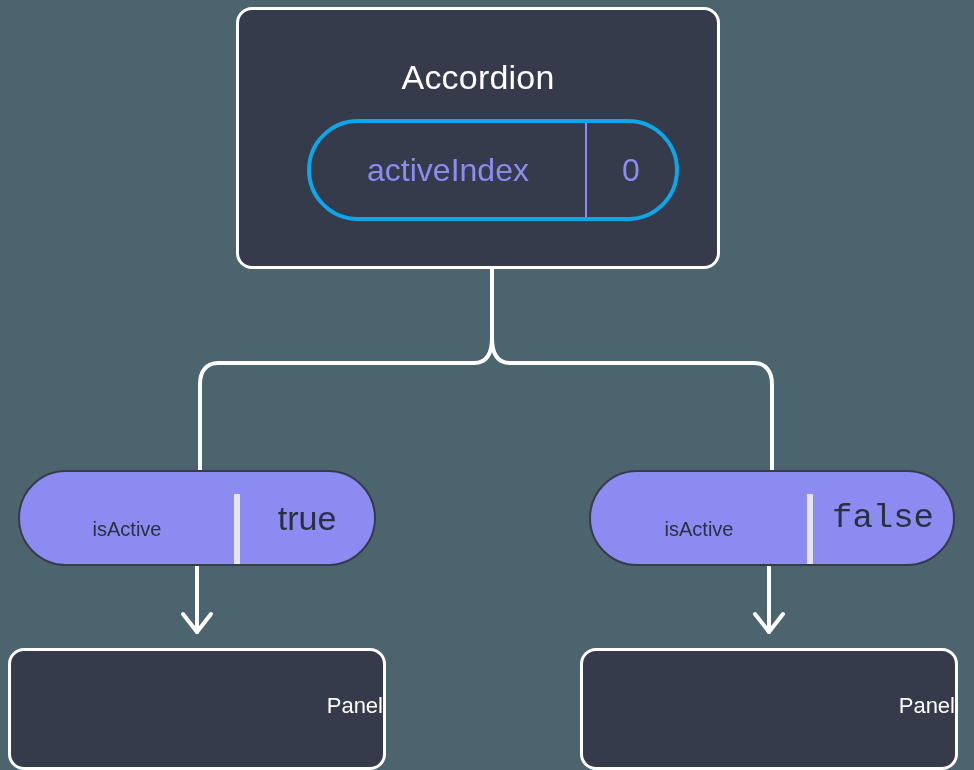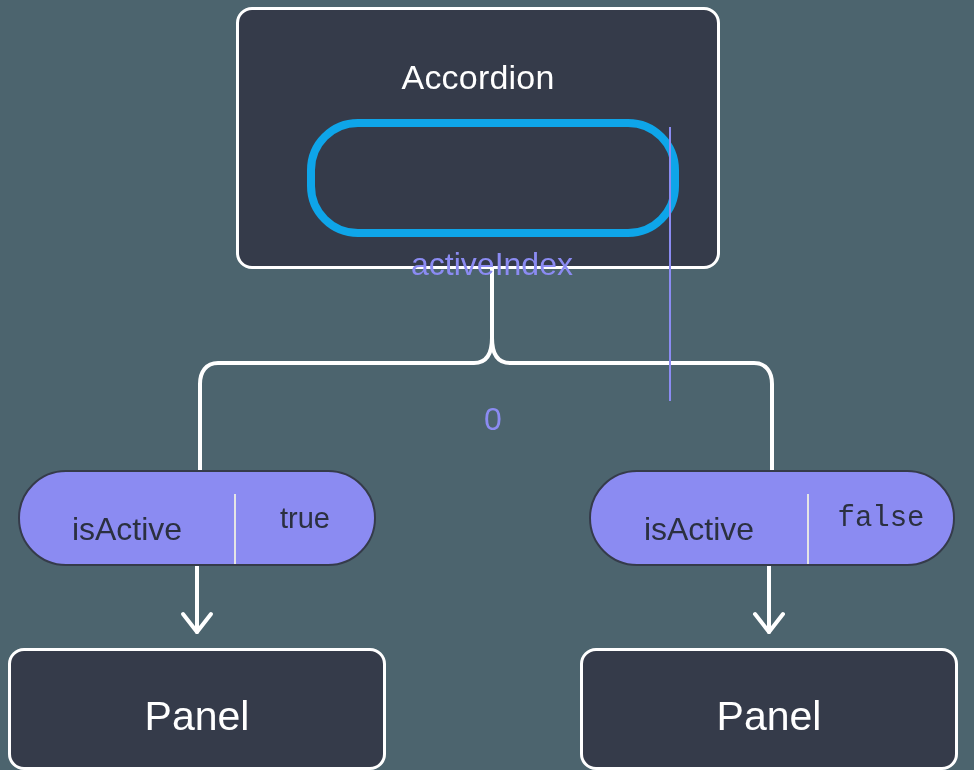--- a/index.html
+++ b/index.html
@@ -69,39 +69,38 @@
     height: 122px;
     top: 648px;
   }
   #panel-box-left  { left: 8px; }
   #panel-box-right { left: 580px; }
   .panel-label {
     position: absolute;
     left: 0;
     right: 0;
     top: 42px;
-    text-align: center;
+    text-align: right;
     color: #ffffff;
-    font-size: 41px;
+    font-size: 22px;
     white-space: nowrap;
   }
 
   
   #state-pill {
     position: absolute;
     left: 307px;
     top: 119px;
     width: 372px;
-    height: 118px;
-    box-sizing: border-box;
-    border: 8px solid #0ea5e9;
+    height: 102px;
+    box-sizing: border-box;
+    border: 4px solid #0ea5e9;
     border-radius: 51px;
     display: flex;
     align-items: stretch;
-    flex-direction: column;
   }
   #state-pill .pill-key {
     flex: 0 0 274px;
     display: flex;
     align-items: center;
     justify-content: center;
     color: #8b8bf2;
     font-size: 32px;
     border-right: 2px solid #8b8bf2;
     white-space: nowrap;
@@ -128,31 +127,31 @@
     display: flex;
     align-items: stretch;
     overflow: hidden;
     z-index: 3;
   }
   .prop-pill .pill-key {
     display: flex;
     align-items: center;
     justify-content: center;
     color: #2b3040;
-    font-size: 32px;
-    border-right: 2px solid #e5e5e5;
+    font-size: 20px;
+    border-right: 6px solid #e5e5e5;
     white-space: nowrap;
     margin-top: 22px;
   }
   .prop-pill .pill-val {
     display: flex;
     align-items: center;
     justify-content: center;
     color: #2b3040;
-    font-size: 29px;
+    font-size: 34px;
     white-space: nowrap;
   }
   #prop-pill-left  { left: 18px;  width: 358px; }
   #prop-pill-left  .pill-key { flex: 0 0 214px; }
   #prop-pill-left  .pill-val { flex: 1 1 auto; }
   #prop-pill-right { left: 589px; width: 366px; }
   #prop-pill-right .pill-key { flex: 0 0 216px; }
   #prop-pill-right .pill-val { flex: 1 1 auto; font-family: Liberation Mono, monospace; }
 </style>
 </head>

